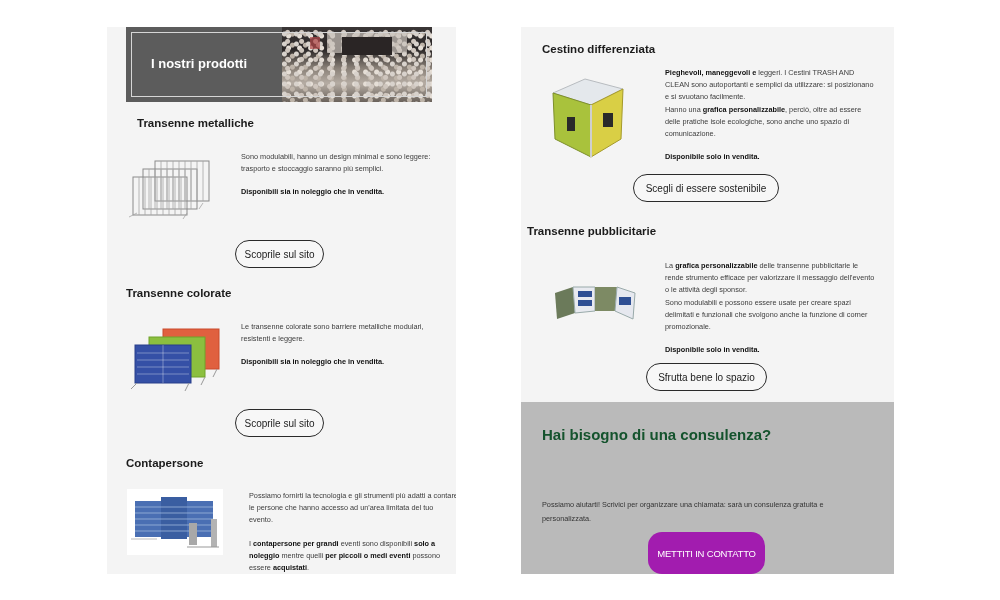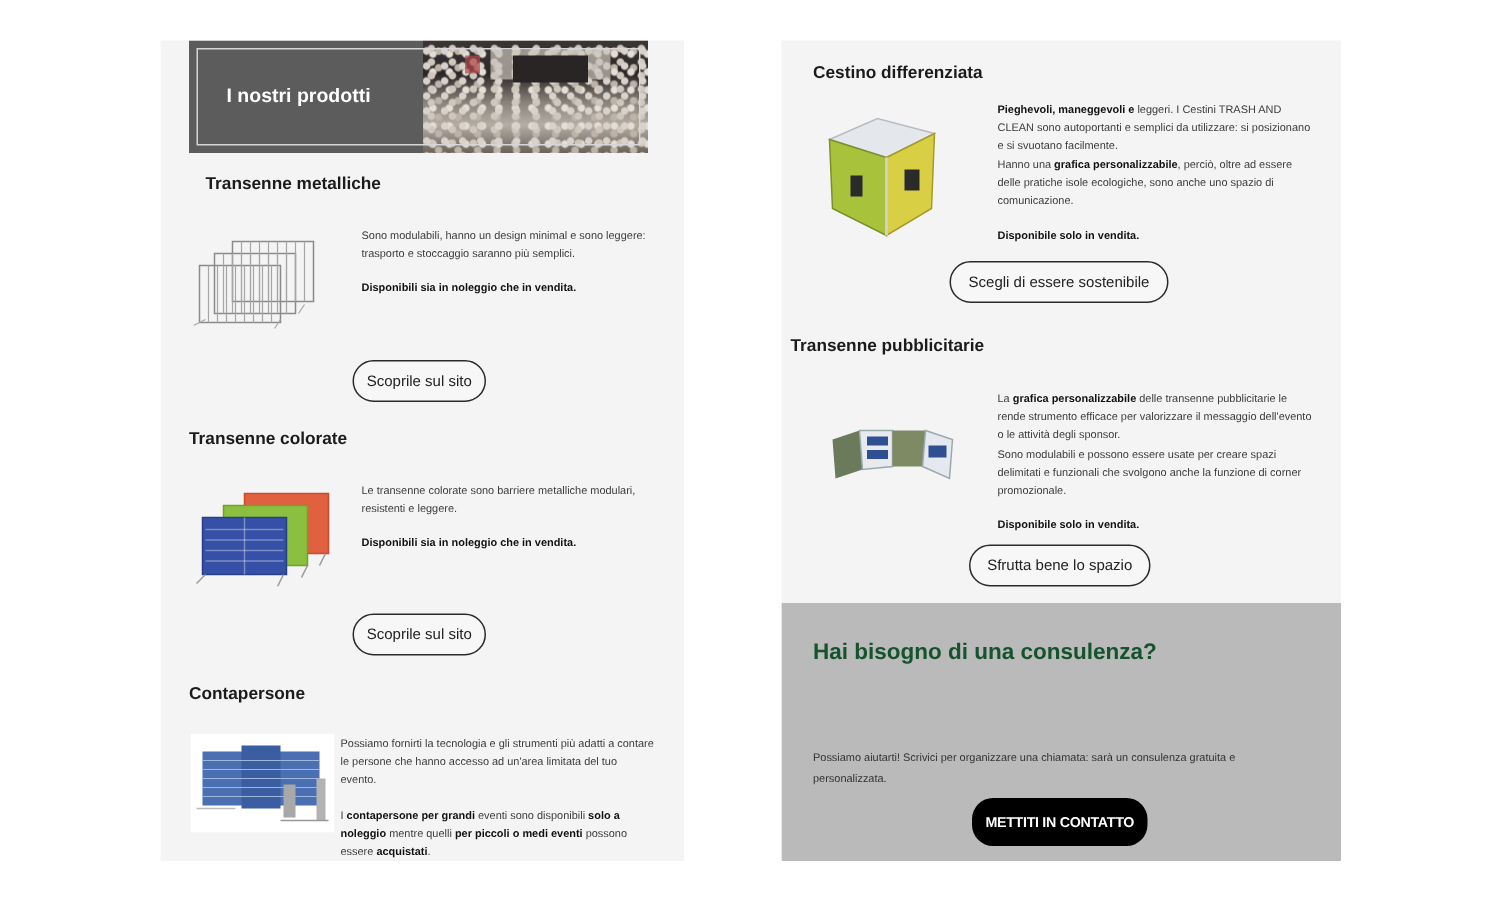--- a/index.html
+++ b/index.html
@@ -34,22 +34,22 @@
 
   .pill-btn { position: absolute; height: 28px; border: 1px solid #2a2a2a; border-radius: 14px; background: #f7f7f7;
     font-size: 10px; color: #222; display: flex; align-items: center; justify-content: center; white-space: nowrap; cursor: pointer; }
 
   .prod-img { position: absolute; }
 
   
   .cta { position: absolute; left: 0; top: 375px; width: 373px; height: 172px; background: #bababa; }
   .cta-title { position: absolute; left: 21px; top: 24px; font-size: 15px; font-weight: bold; color: #14532d; white-space: nowrap; }
   .cta-text { position: absolute; left: 21px; width: 330px; font-size: 7.3px; line-height: 14px; color: #333; }
-  .cta-btn { position: absolute; left: 127px; top: 130px; width: 117px; height: 32px; background: #000000; color: #ffffff;
-    border-radius: 14px; font-size: 9.5px; font-weight: bold; display: flex; align-items: center; justify-content: center; cursor: pointer; letter-spacing: -0.2px; }
+  .cta-btn { position: absolute; left: 127px; top: 130px; width: 117px; height: 42px; background: #a21caf; color: #ffffff;
+    border-radius: 14px; font-size: 9.5px; font-weight: normal; display: flex; align-items: center; justify-content: center; cursor: pointer; letter-spacing: -0.2px; }
 </style>
 </head>
 <body>
 
 <div class="panel panel-left">
 
   <div class="hero">
     <div class="hero-photo">
       <div class="arch"></div>
         <div class="arch2"></div>
@@ -137,21 +137,21 @@
         <line x1="8" y1="24" x2="86" y2="24"></line>
         <line x1="8" y1="30" x2="86" y2="30"></line>
         <line x1="8" y1="36" x2="86" y2="36"></line>
         <line x1="8" y1="42" x2="86" y2="42"></line>
     </g>
     <rect x="62" y="34" width="8" height="22" fill="#a8a8a8"></rect>
     <rect x="84" y="30" width="6" height="28" fill="#b3b3b3"></rect>
     <line x1="4" y1="50" x2="30" y2="50" stroke="#bbb"></line>
     <line x1="60" y1="58" x2="92" y2="58" stroke="#999"></line>
   </svg>
-  <div class="desc" style="left:120px; top:463px; width:210px;">
+  <div class="desc" style="left:142px; top:463px; width:210px;">
     <p>Possiamo fornirti la tecnologia e gli strumenti più adatti a contare le persone che hanno accesso ad un'area limitata del tuo evento.</p>
     <p>
       <span>I </span><b>contapersone per grandi</b><span> eventi sono disponibili </span><b>solo a noleggio</b><span> mentre quelli </span><b>per piccoli o medi eventi</b><span> possono essere </span><b>acquistati</b><span>.</span>
     </p>
   </div>
 </div>
 
 <div class="panel panel-right">
 
   <div class="section-title" style="left:21px; top:16px;">Cestino differenziata</div>

